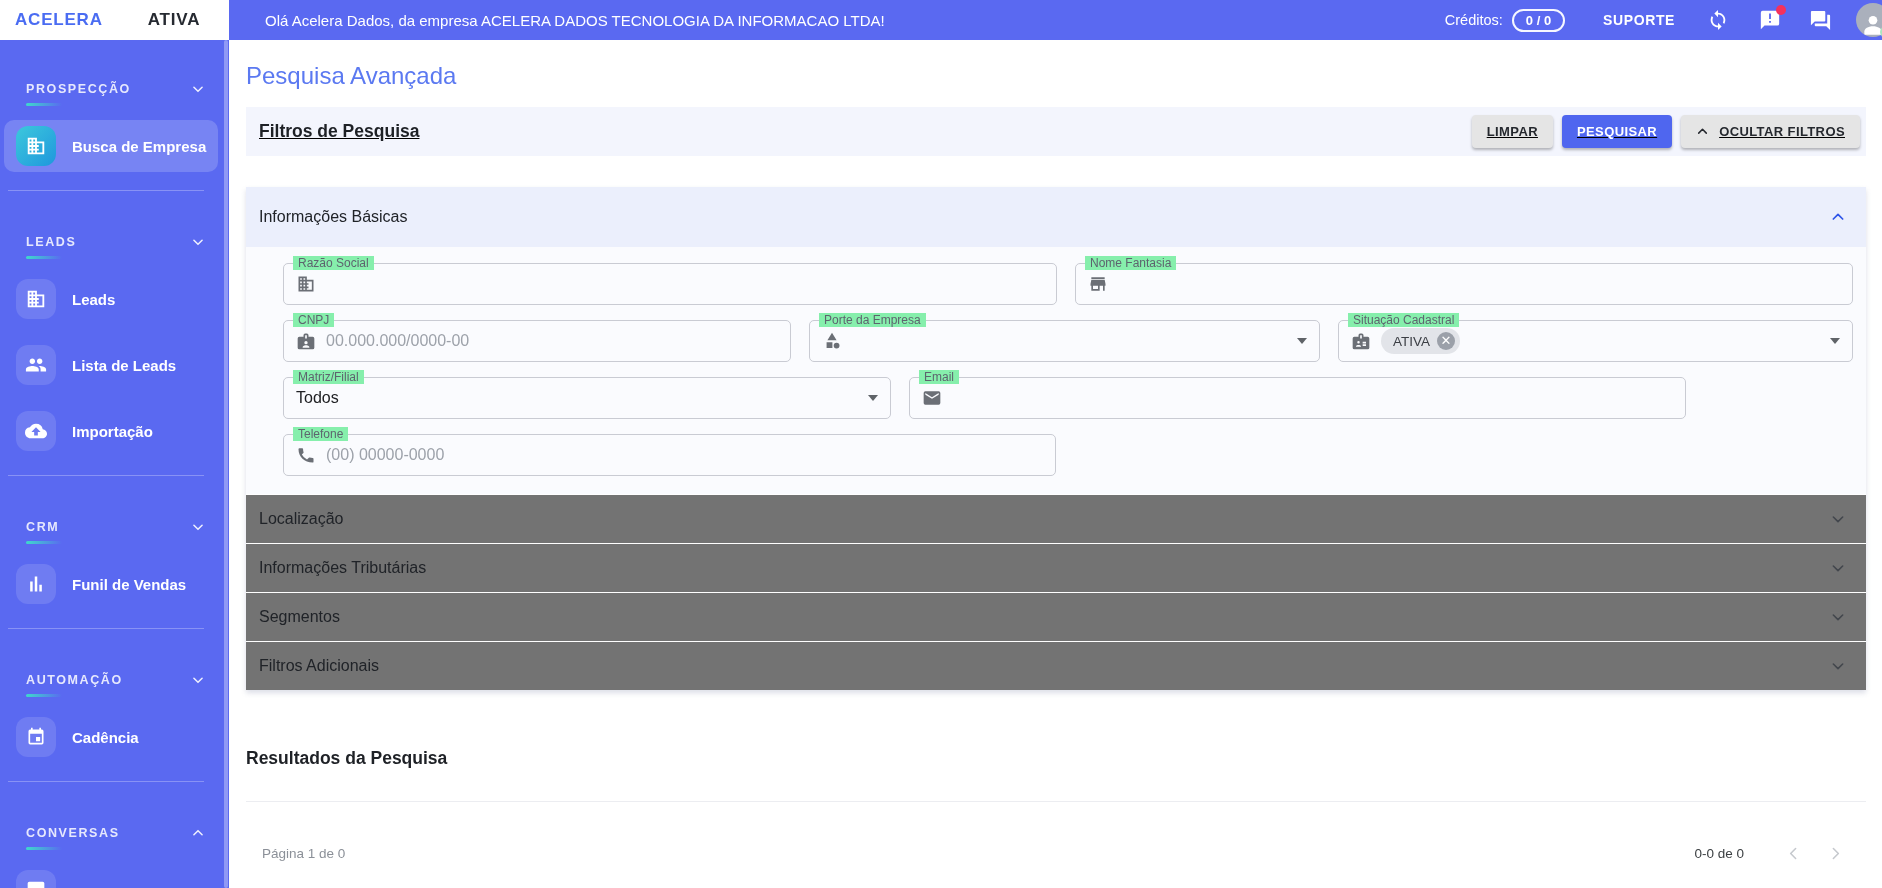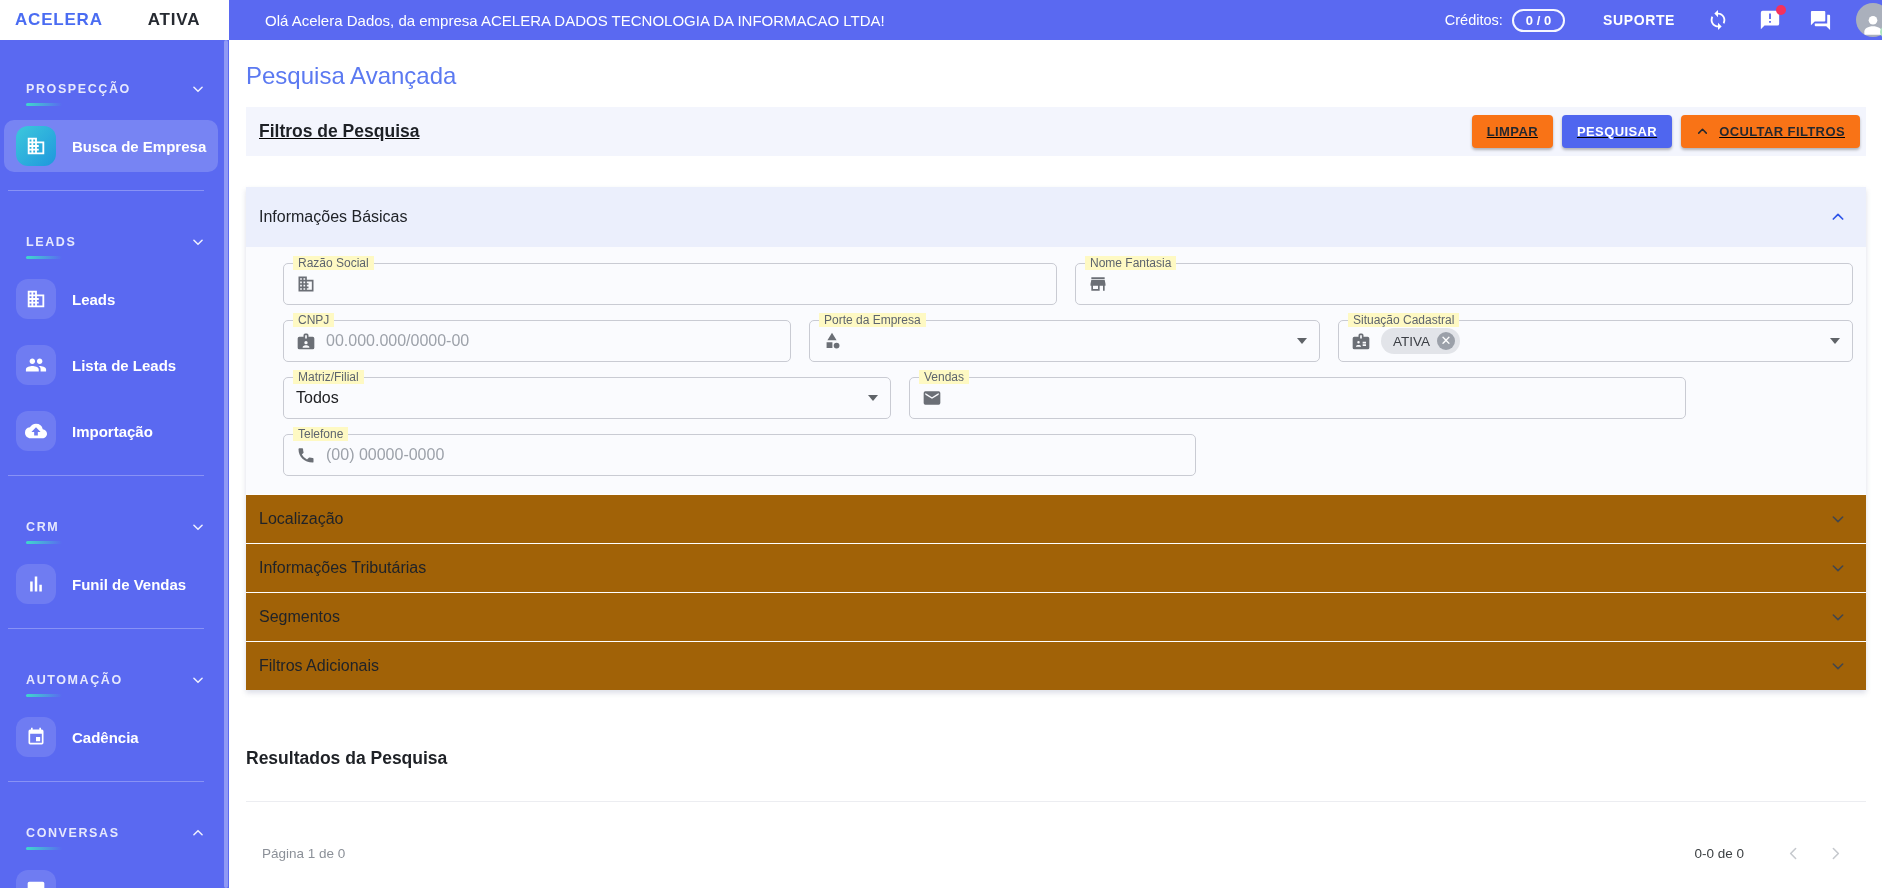--- a/index.html
+++ b/index.html
@@ -46,43 +46,43 @@
   .side-item.active .icon-sq { background:linear-gradient(135deg,#3cc8dc,#1f97dd); }
   .side-item .lbl { margin-left:16px; }
   .side-divider { height:1px; background:rgba(255,255,255,.28); margin:18px 25px 0 8px; }
 
   
   .main { background:#fff; padding:0 16px 0 17px; box-sizing:border-box; overflow:hidden; }
   .page-title { margin-top:21px; font-size:24px; line-height:30px; color:#5b79f1; font-weight:400; }
   .filters-bar { margin-top:14px; height:49px; background:#f3f5fd; display:flex; align-items:center; padding:0 6px 0 13px; box-sizing:border-box;text-decoration:underline; }
   .filters-title { font-size:17.5px; font-weight:700; color:#1e2126; }
   .bar-buttons { margin-left:auto; display:flex; align-items:center; gap:9px; }
-  .btn { height:33px; border:none; border-radius:4px; font-family:inherit; font-size:13px; font-weight:700; letter-spacing:.4px; padding:0 15px; background:#f97316; color:#25282e; box-shadow:0 2px 3px rgba(0,0,0,.28); cursor:pointer; display:flex; align-items:center; }
+  .btn { height:33px; border:none; border-radius:4px; font-family:inherit; font-size:13px; font-weight:700; letter-spacing:.4px; padding:0 15px; background:#e5e5e5; color:#25282e; box-shadow:0 2px 3px rgba(0,0,0,.28); cursor:pointer; display:flex; align-items:center; }
   .btn.primary { background:#4f66ef; color:#fff; }
   .btn .bchev { margin-right:10px; display:flex; }
 
   .accordion { margin-top:31px; box-shadow:0 3px 5px rgba(100,110,150,.22); }
   .acc-header { height:60px; background:#ebeffc; display:flex; align-items:center; justify-content:space-between; padding:0 20px 0 13px; font-size:16px; color:#202328; cursor:pointer; }
   .acc-chevron { display:flex; }
   .fields { background:#fafbfe; padding:16px 13px 18px 37px; }
   .frow { display:flex; gap:18px; margin-top:15px; }
   .frow.r1 { margin-top:0; }
   .field { position:relative; height:42px; border:1px solid #c9cbd3; border-radius:5px; display:flex; align-items:center; padding:0 12px; box-sizing:border-box; }
-  .flabel { position:absolute; top:-8px; left:9px; font-size:12px; color:#5d646e; background:#fef9c3; padding:0 5px; white-space:nowrap; }
+  .flabel { position:absolute; top:-8px; left:9px; font-size:12px; color:#5d646e; background:#86efac; padding:0 5px; white-space:nowrap; }
   .ficon { color:#6b6f76; display:flex; margin-right:10px; flex:none; }
   .finput { border:none; outline:none; background:transparent; font-family:inherit; font-size:16px; color:#202124; flex:1; min-width:0; padding:0; }
   .finput::placeholder { color:#9da2aa; opacity:1; }
   .fvalue { font-size:16px; color:#202124; }
   .caret { margin-left:auto; width:0; height:0; border-left:5px solid transparent; border-right:5px solid transparent; border-top:6px solid #5f6368; }
   .chip { display:flex; align-items:center; background:#e2e4e9; border-radius:16px; height:26px; padding:0 5px 0 12px; font-size:13.5px; color:#3b3e44; }
   .chip-x { width:18px; height:18px; border-radius:50%; background:#9ba0a9; color:#fff; font-size:13px; line-height:18px; display:flex; align-items:center; justify-content:center; margin-left:7px; cursor:pointer; }
   .w-razao{width:774px;} .w-fantasia{flex:1;} .w-cnpj{width:508px;} .w-porte{width:511px;} .w-situacao{flex:1;}
-  .w-matriz{width:608px;} .w-email{width:777px;} .w-telefone{width:913px;justify-content:center;}
-
-  .acc-row { height:48px; background:#a16207; display:flex; align-items:center; justify-content:space-between; padding:0 20px 0 13px; font-size:16px; color:#202328; border-top:1px solid #ffffff; cursor:pointer; }
+  .w-matriz{width:608px;} .w-email{width:777px;} .w-telefone{width:773px;justify-content:center;}
+
+  .acc-row { height:48px; background:#737373; display:flex; align-items:center; justify-content:space-between; padding:0 20px 0 13px; font-size:16px; color:#202328; border-top:1px solid #ffffff; cursor:pointer; }
   .acc-row .rchev { display:flex; color:#43474d; }
 
   .results-title { margin-top:58px; font-size:17.5px; font-weight:700; color:#1e2126; }
   .results-panel { margin-top:32px; border-top:1px solid #ecedf1; border-bottom:1px solid #ecedf1; height:104px; display:flex; align-items:center; padding:0 10px 0 16px; box-sizing:border-box; }
   .pg-left { color:#8b9098; font-size:13.5px; }
   .pg-right { margin-left:auto; display:flex; align-items:center; }
   .pg-range { color:#3c4043; font-size:13.5px; margin-right:28px; }
   .pg-btn { width:42px; height:42px; display:flex; align-items:center; justify-content:center; color:#c5c8cd; cursor:default; }
 </style>
 </head>
@@ -337,21 +337,21 @@
           </div>
         </div>
 
         <div class="frow">
           <div class="field w-matriz">
             <span class="flabel">Matriz/Filial</span>
             <span class="fvalue">Todos</span>
             <span class="caret"></span>
           </div>
           <div class="field w-email">
-            <span class="flabel">Vendas</span>
+            <span class="flabel">Email</span>
             <span class="ficon">
               <svg width="20" height="20" viewBox="0 0 24 24" fill="currentColor">
                   <path d="M20 4H4a2 2 0 0 0-2 2v12a2 2 0 0 0 2 2h16a2 2 0 0 0 2-2V6a2 2 0 0 0-2-2zm0 4-8 5-8-5V6l8 5 8-5v2z"></path>
                 </svg>
             </span>
             <input class="finput" value="" style="">
           </div>
         </div>
 
         <div class="frow">

